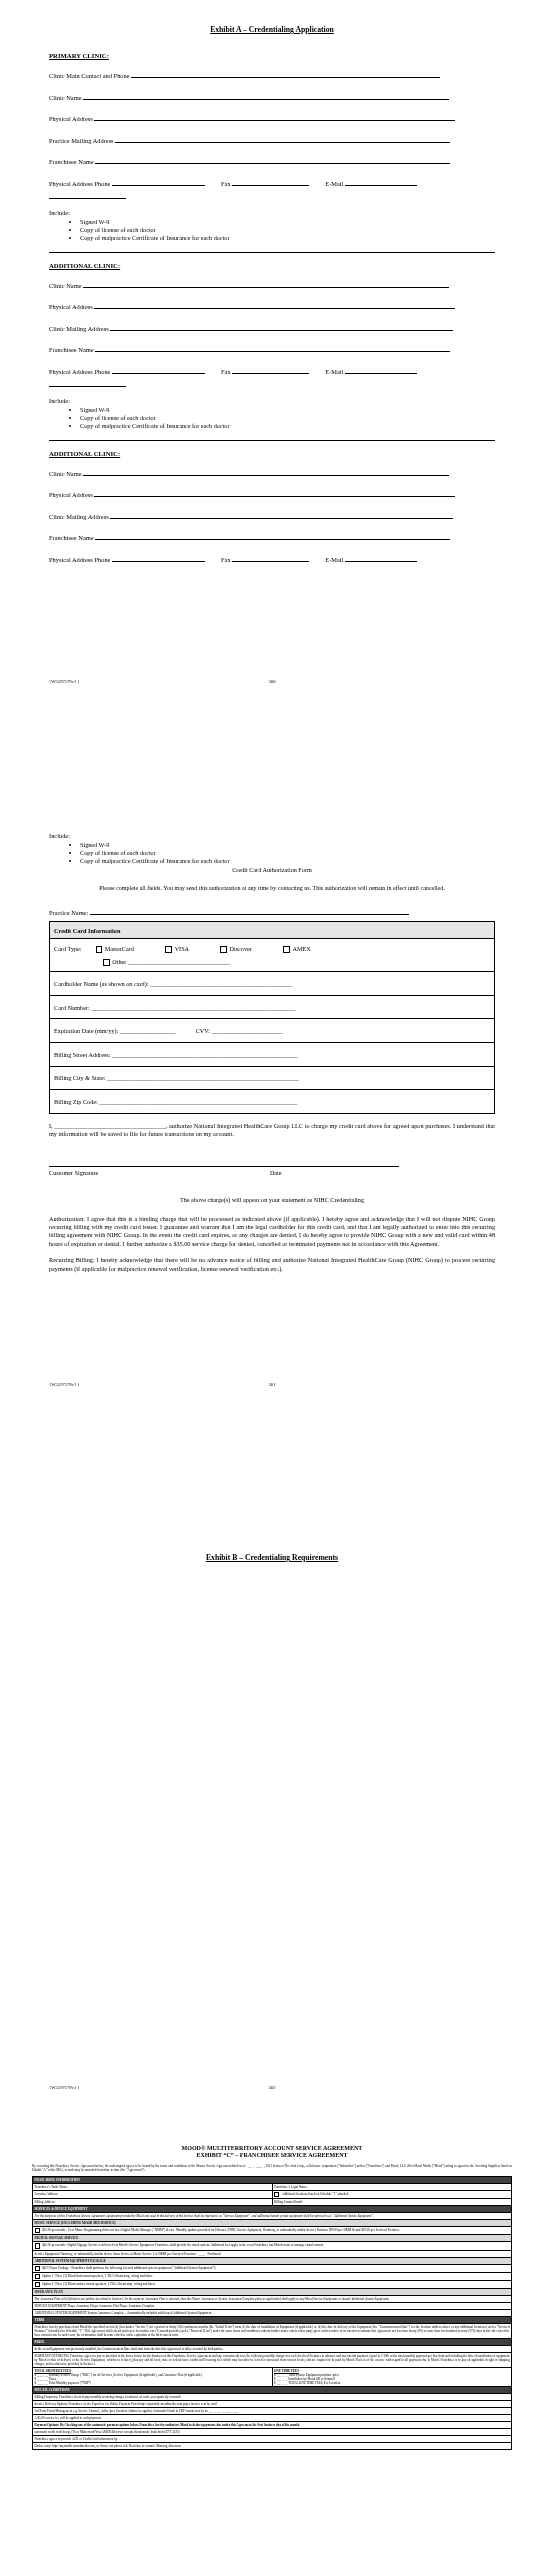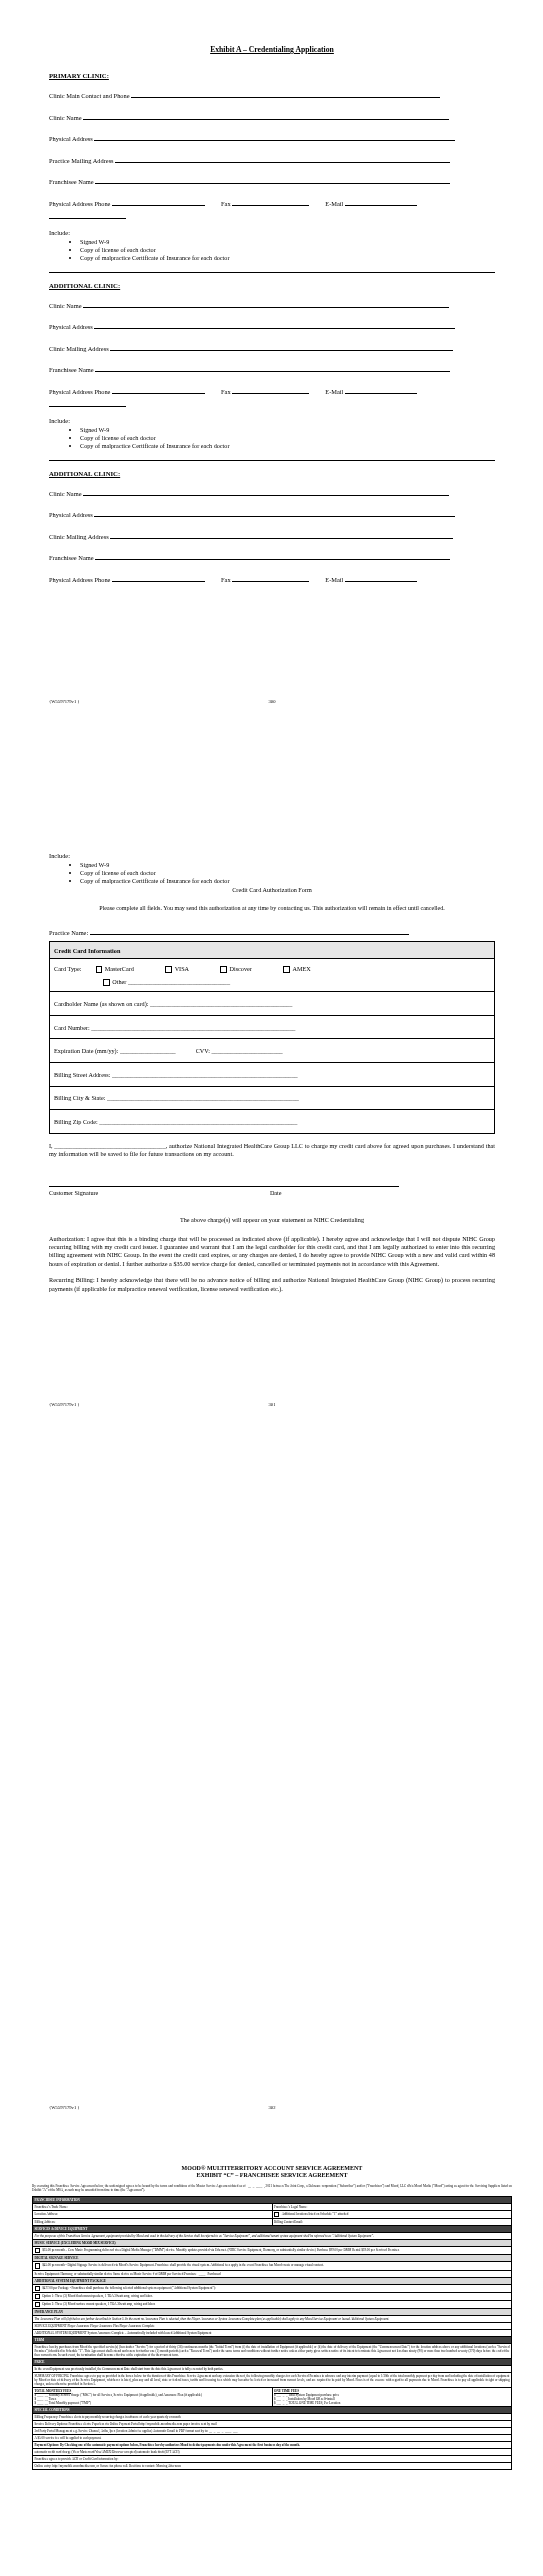--- a/index.html
+++ b/index.html
@@ -39,21 +39,21 @@
   .exC .bar{background:#404040;color:#fff;font-weight:bold;font-size:3.2px;padding:1px 1.5px;}
   .tiny{font-size:3.2px;line-height:1.25;}
   .ptxt{font-size:6.2px;line-height:1.35;text-align:justify;}
 </style>
 </head>
 <body>
 
 <div class="page">
 
   <div class="sheet" style="height:703px;">
-    <div class="block" style="padding-top:25px;margin-top:20px;">
+    <div class="block" style="padding-top:25px;">
       <div class="title">Exhibit A – Credentialing Application</div>
 
       <div class="sect-title" style="margin-top:17.5px;">PRIMARY CLINIC:</div>
 
       <div class="line-row" style="margin-top:12.4px;">
         <span class="lbl">Clinic Main Contact and Phone</span>
         <span class="fill" style="width:309px;"></span>
       </div>
 
       <div class="line-row" style="margin-top:13.4px;">
@@ -245,20 +245,23 @@
 
       <div class="ptxt" style="margin-top:11.3px;">Authorization: I agree that this is a binding charge that will be processed as indicated above (if applicable). I hereby agree and acknowledge that I will not dispute NIHC Group recurring billing with my credit card issuer. I guarantee and warrant that I am the legal cardholder for this credit card, and that I am legally authorized to enter into this recurring billing agreement with NIHC Group. In the event the credit card expires, or any charges are denied, I do hereby agree to provide NIHC Group with a new and valid card within 48 hours of expiration or denial. I further authorize a $35.00 service charge for denied, cancelled or terminated payments not in accordance with this Agreement.</div>
       <div class="ptxt" style="margin-top:8.2px;">Recurring Billing: I hereby acknowledge that there will be no advance notice of billing and authorize National Integrated HealthCare Group (NIHC Group) to process recurring payments (if applicable for malpractice renewal verification, license renewal verification etc.).</div>
     </div>
 
     <div class="footer" style="top:679px;">{W5597179v1 }</div>
     <div class="footer-pg" style="top:679px;">301</div>
   </div>
 
   <div class="sheet" style="height:703px;">
+    <div class="block" style="padding-top:147px;">
+      <div class="title">Exhibit B – Credentialing Requirements</div>
+    </div>
     <div class="footer" style="top:679px;">{W5597179v1 }</div>
     <div class="footer-pg" style="top:679px;">302</div>
   </div>
 
   <div class="sheet" style="height:703px;">
     <div style="padding:36px 32px 0 32px;">
       <div class="center b" style="font-size:6px;">MOOD® MULTITERRITORY ACCOUNT SERVICE AGREEMENT</div>
       <div class="center b" style="font-size:6px;margin-top:1px;">EXHIBIT “C” – FRANCHISEE SERVICE AGREEMENT</div>
 
       <div class="tiny" style="margin-top:6.2px;text-align:justify;">By executing this Franchisee Service Agreement below, the undersigned agrees to be bound by the terms and conditions of the Master Service Agreement dated as of ___________, 2021 between The Joint Corp., a Delaware corporation (“Subscriber”) and/or (“Franchisor”) and Mood, LLC d/b/a Mood Media (“Mood”) acting as agent for the Servicing Suppliers listed on Exhibit “A” of the MSA, as such may be amended from time to time (the “Agreement”).</div>

